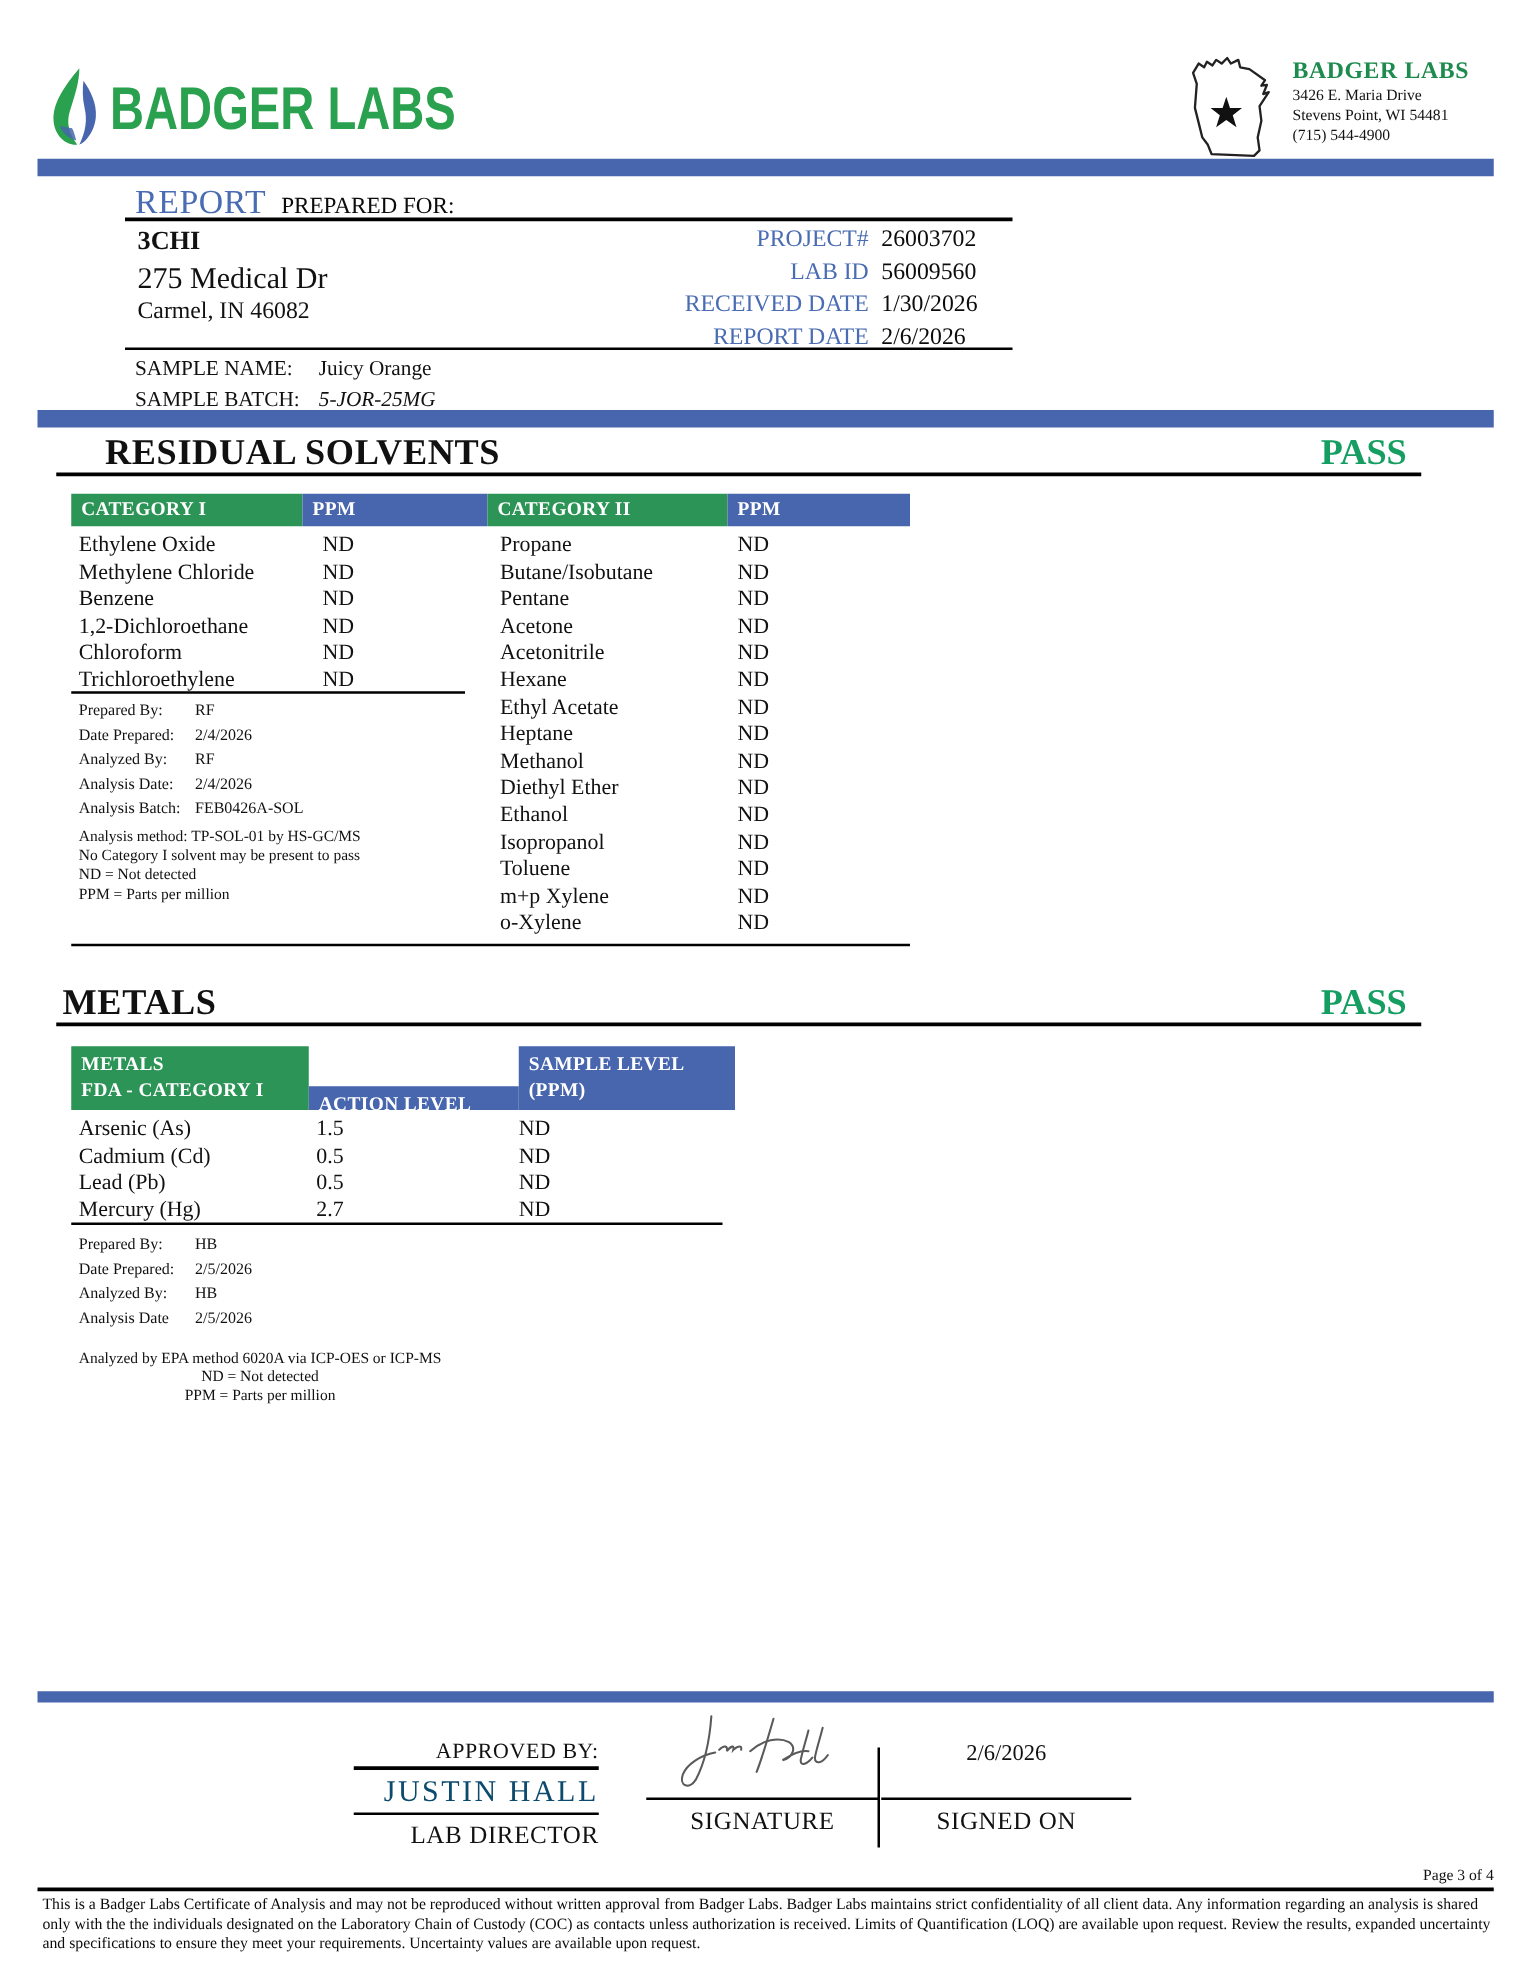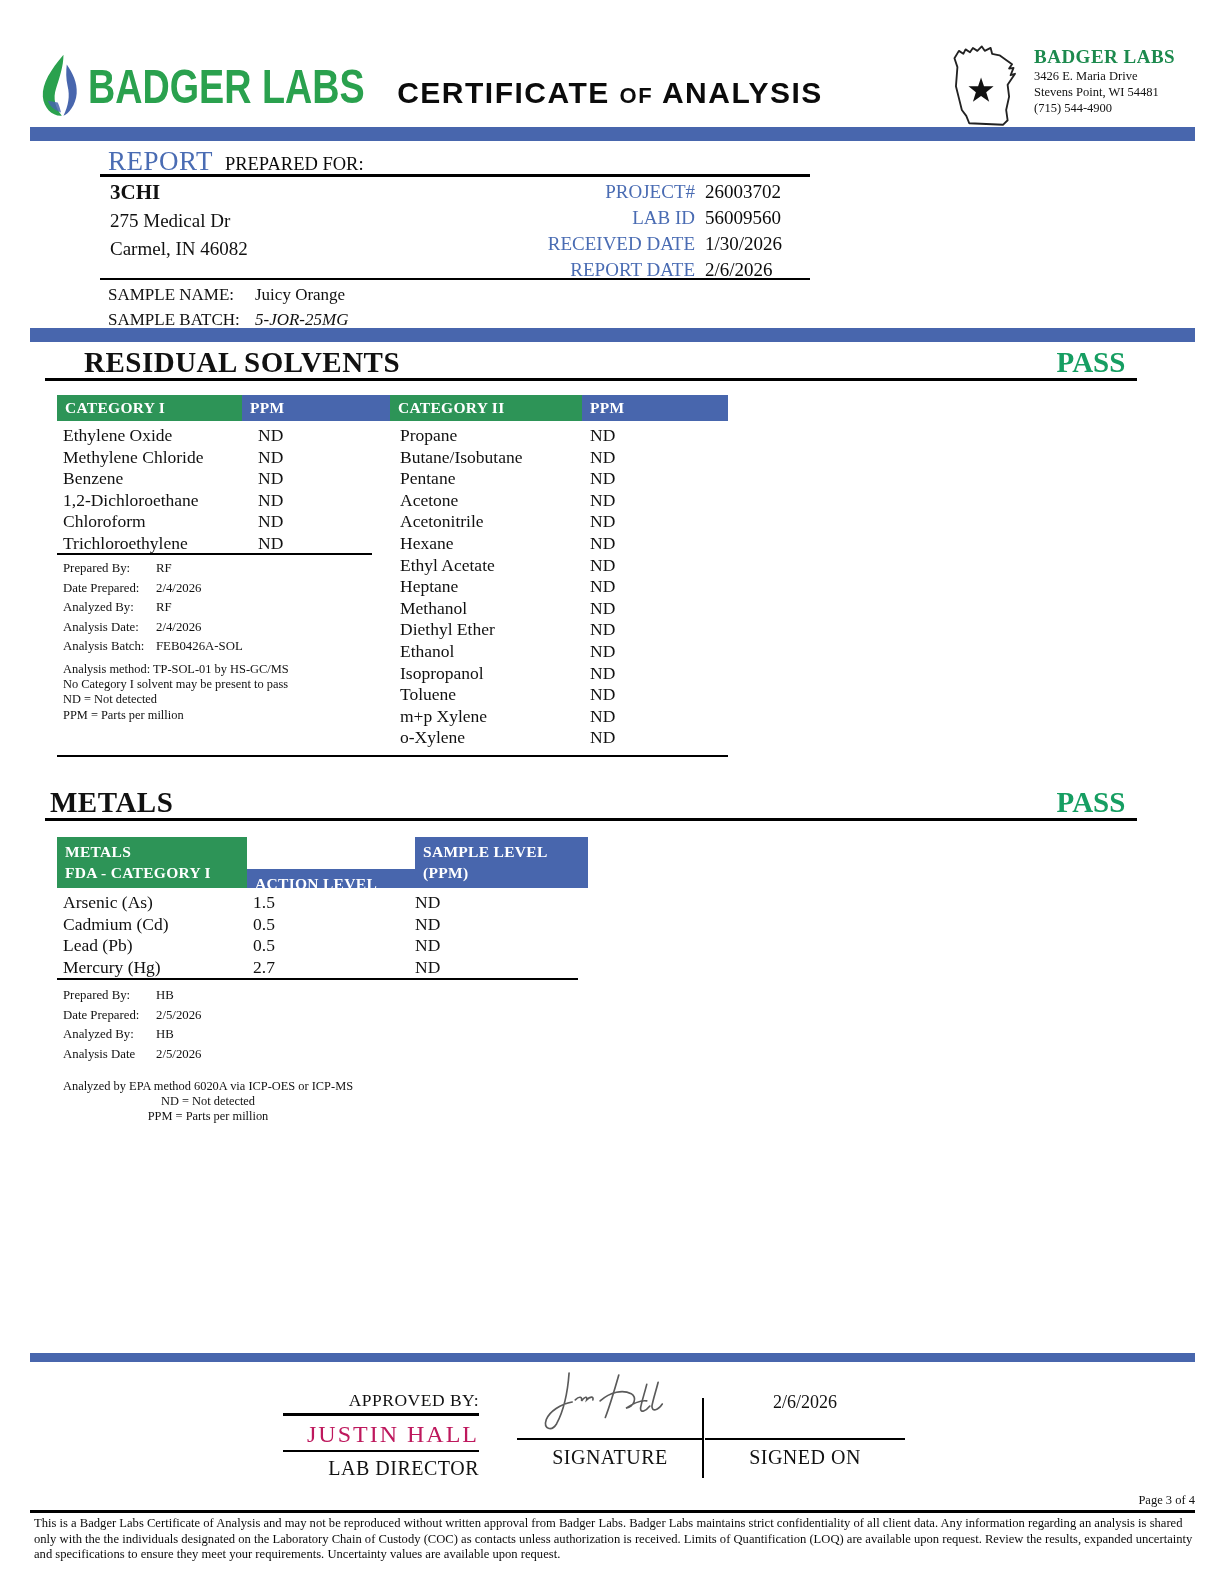--- a/index.html
+++ b/index.html
@@ -28,21 +28,21 @@
   .bar3 { top:1353px; height:9px; }
 
   .hline { position:absolute; background:#000; }
 
   
   .rep-head { position:absolute; left:108px; top:146px; white-space:nowrap; }
   .rep-head .r1 { font-size:27px; color:#4a6cb3; letter-spacing:.5px; }
   .rep-head .r2 { font-size:18.5px; color:#0b0b0b; margin-left:8px; }
   .client { position:absolute; left:110px; }
   .client.c1 { top:180px; font-size:21px; font-weight:bold; }
-  .client.c2 { top:210px; font-size:19px;text-align:center; }
+  .client.c2 { top:210px; font-size:24px;text-align:center; }
   .client.c3 { top:238px; font-size:19px; }
   .fld-label { position:absolute; left:430px; width:265px; text-align:right; font-size:19px; color:#4a6cb3; white-space:nowrap; }
   .fld-value { position:absolute; left:705px; font-size:19px; color:#0b0b0b; white-space:nowrap; }
   .smp-label { position:absolute; left:108px; font-size:17px; }
   .smp-value { position:absolute; left:255px; font-size:17px; }
 
   
   .sec-title { position:absolute; left:50px; font-size:29px; font-weight:600; letter-spacing:.5px; white-space:nowrap; }
   .pass { position:absolute; left:1045px; width:92px; text-align:center; font-size:29px; font-weight:600; color:#169e62; }
 
@@ -73,21 +73,21 @@
   .met-c1 { width:190px; } .met-c2 { width:168px;margin-top:32px; } .met-c3 { width:173px; }
   .met-rows { position:absolute; left:6px; top:55px; width:520px; }
   .met-rows .trow .n1 { width:190px; }
   .met-rows .trow .n2 { width:162px; }
   .met-rows .trow .n3 { flex:1; }
 
   
   .app-col { position:absolute; left:283px; top:1390px; width:196px; text-align:right; }
   .app-by { font-size:17.5px; letter-spacing:.5px; }
   .app-line { height:2.5px; background:#000; margin-top:2px; }
-  .app-name { font-size:24px; color:#be185d; letter-spacing:2px; margin-top:5px; white-space:nowrap; }
+  .app-name { font-size:24px; color:#0c4a6e; letter-spacing:2px; margin-top:5px; white-space:nowrap; }
   .app-role { font-size:20px; margin-top:5px; letter-spacing:.5px; }
   .sig-svg { position:absolute; left:538px; top:1366px; width:145px; height:74px; }
   .sig-line { position:absolute; left:517px; top:1438px; width:186px; height:2px; background:#000; }
   .vline { position:absolute; left:702px; top:1398px; width:2px; height:80px; background:#000; }
   .signed-date { position:absolute; left:705px; top:1392px; width:200px; text-align:center; font-size:18px; }
   .signed-line { position:absolute; left:705px; top:1438px; width:200px; height:2px; background:#000; }
   .sig-label { position:absolute; left:517px; top:1446px; width:186px; text-align:center; font-size:20px; letter-spacing:.5px; }
   .son-label { position:absolute; left:705px; top:1446px; width:200px; text-align:center; font-size:20px; letter-spacing:.5px; }
 
   
@@ -100,25 +100,20 @@
 
 <div class="page">
 
   <svg class="logo-icon" viewBox="0 0 60 80">
     <path d="M33,2 C18,20 7,36 8,53 C9,67 20,77 31,76 C23,66 20,55 24,43 C28,30 33,16 33,2 Z" fill="#2aa14e"></path>
     <path d="M37,14 C44,24 50,36 49,49 C48,63 39,74 33,76 C39,64 41,52 38,40 C36,31 36,22 37,14 Z" fill="#4866ad"></path>
     <path d="M30,72 C22,70 16,64 14,58 L26,60 C28,64 29,68 30,72 Z" fill="#4866ad" opacity=".85"></path>
   </svg>
   <div class="logo-text">BADGER LABS</div>
 
-  <div class="doc-title">
-    <span>CERTIFICATE</span>
-    <span class="of">OF</span>
-    <span>ANALYSIS</span>
-  </div>
 
   <div class="lab-block">
     <svg class="wi-icon" viewBox="0 0 100 130">
       <path d="M14,34 L10,22 L16,12 L22,16 L25,10 L31,14 L35,8 L41,12 L47,6 L51,12 L59,8 L61,16 L71,18 L88,30 L84,36 L90,35 L86,45 L92,43 L82,58 L84,74 L80,92 L82,106 L76,112 L30,110 L26,100 L20,92 L16,76 L12,60 Z" fill="#fff" stroke="#222" stroke-width="2.5" stroke-linejoin="round"></path>
       <path d="M46,48 L50,60 L63,60 L53,68 L57,81 L46,73 L35,81 L39,68 L29,60 L42,60 Z" fill="#111"></path>
     </svg>
     <div class="lab-txt">
       <div class="lab-name">BADGER LABS</div>
       <div class="lab-addr">3426 E. Maria Drive</div>
       <div class="lab-addr">Stevens Point, WI 54481</div>

